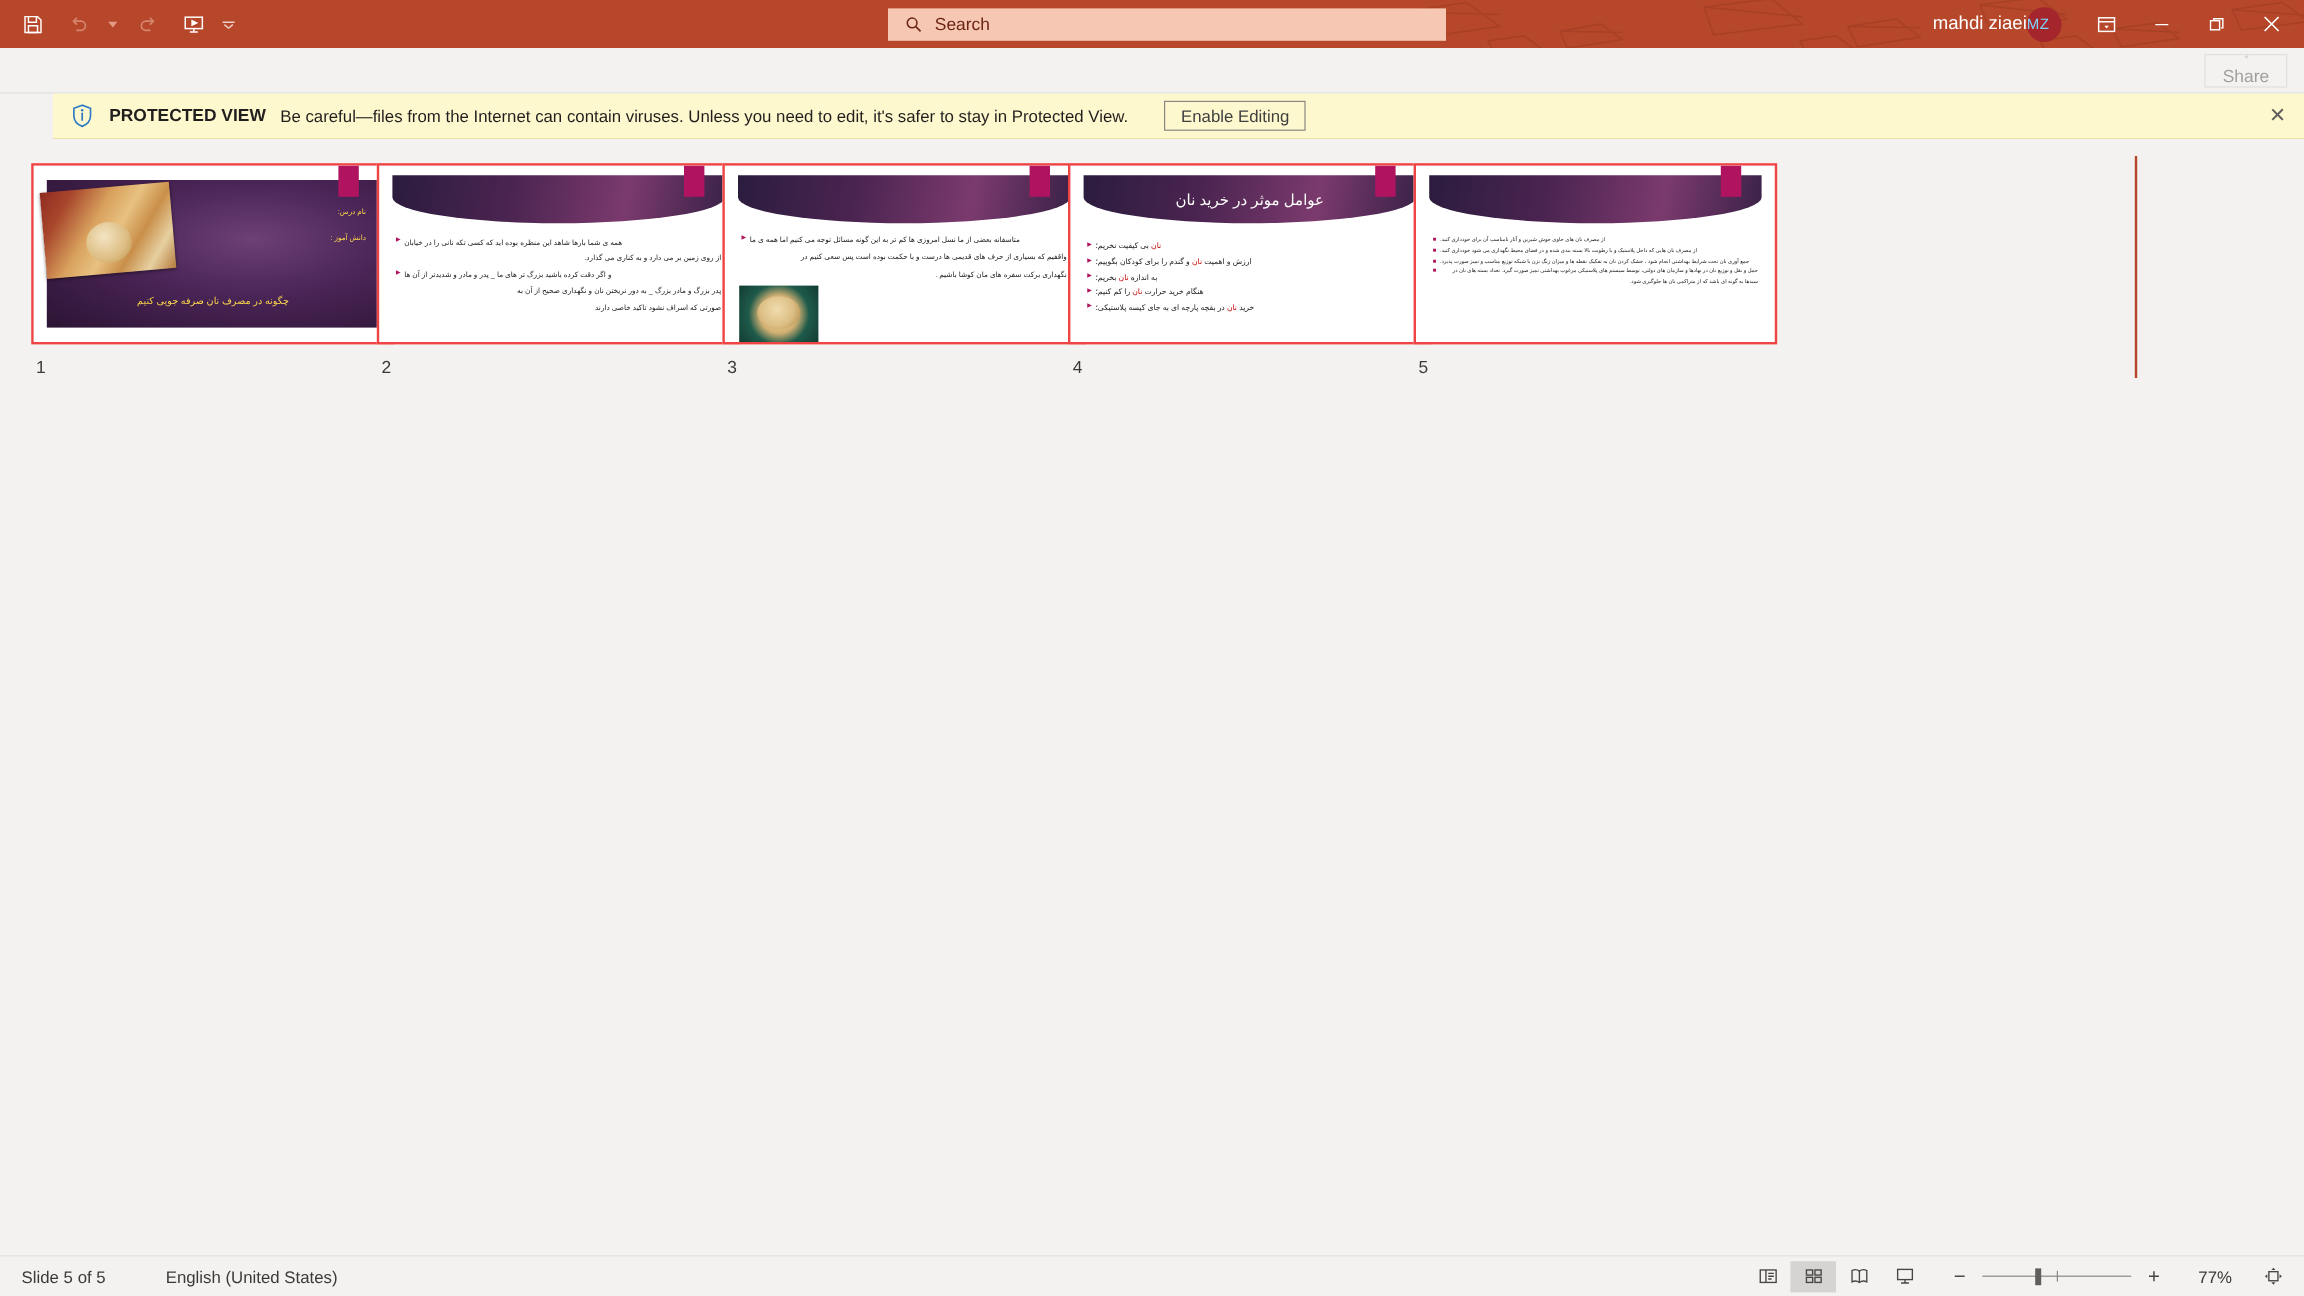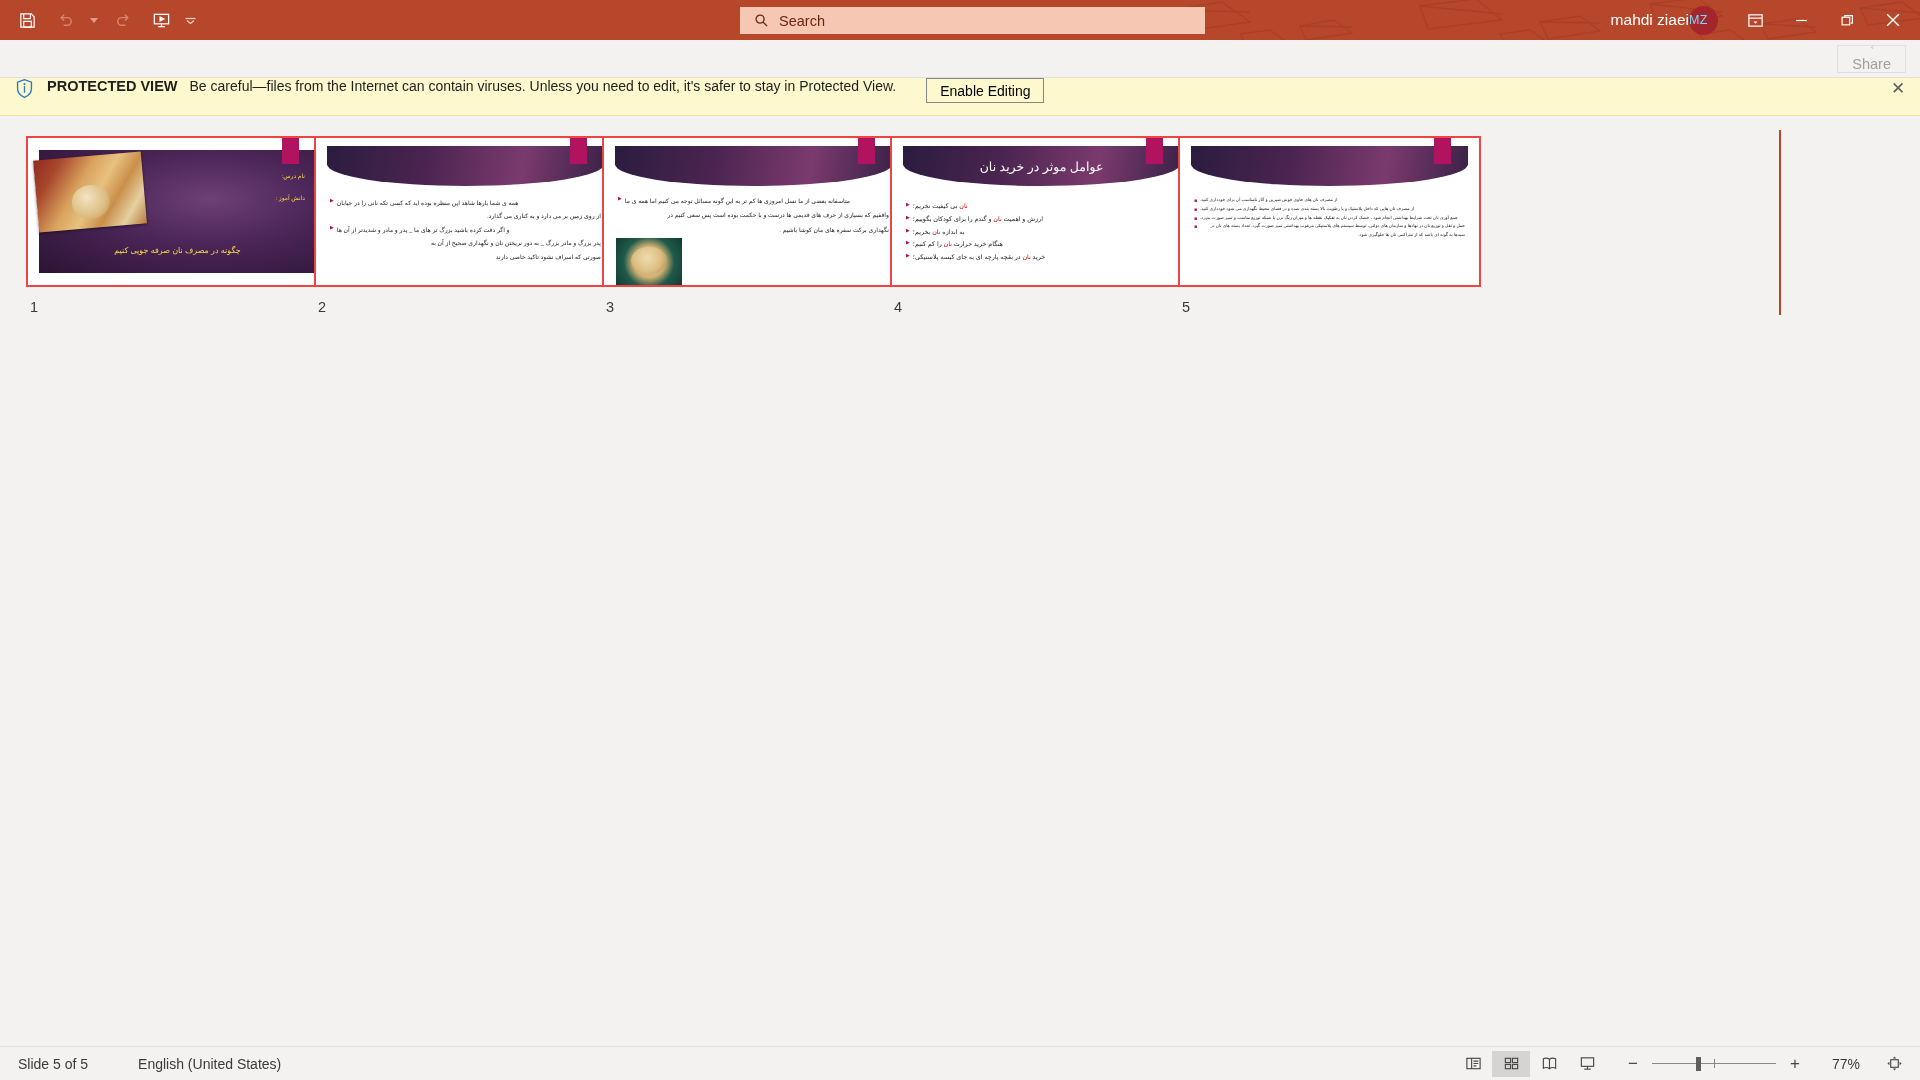--- a/index.html
+++ b/index.html
@@ -70,27 +70,27 @@
   .tab.file { color: #323130; }
   .share-btn {
     position: absolute; right: 14px; top: 5px; height: 28px; padding: 0 14px;
     display: flex; align-items: center; gap: 7px; font-size: 14.5px;
     color: #a19f9d; border: 1px solid #e1dfdd; background: #f3f2f1; flex-direction: column;
   }
 
   
   .pv-bar {
     height: 38px; background: #fdf8cd; border-bottom: 1px solid #e8e2a8;
-    display: flex; padding: 0 14px; gap: 12px; position: relative;
+    display: flex; align-items: center; padding: 0 14px; gap: 12px; position: relative; margin-left: 44px;
   }
   .pv-title { font-size: 14.5px; font-weight: bold; color: #201f1e; }
   .pv-msg { font-size: 14px; color: #201f1e; }
   .pv-enable {
     margin-left: 18px; height: 25px; padding: 0 13px; background: #fdf8cd;
-    border: 1px solid #8a8886; font-size: 14px; color: #000000;
+    border: 1px solid #8a8886; font-size: 14px; color: #404040;
     display: flex; align-items: center;
   }
   .pv-close {
     position: absolute; right: 12px; width: 20px; height: 20px;
     display: flex; align-items: center; justify-content: center;
     color: #605e5c; font-size: 17px; line-height: 1;
   }
 
   
   .workspace {

